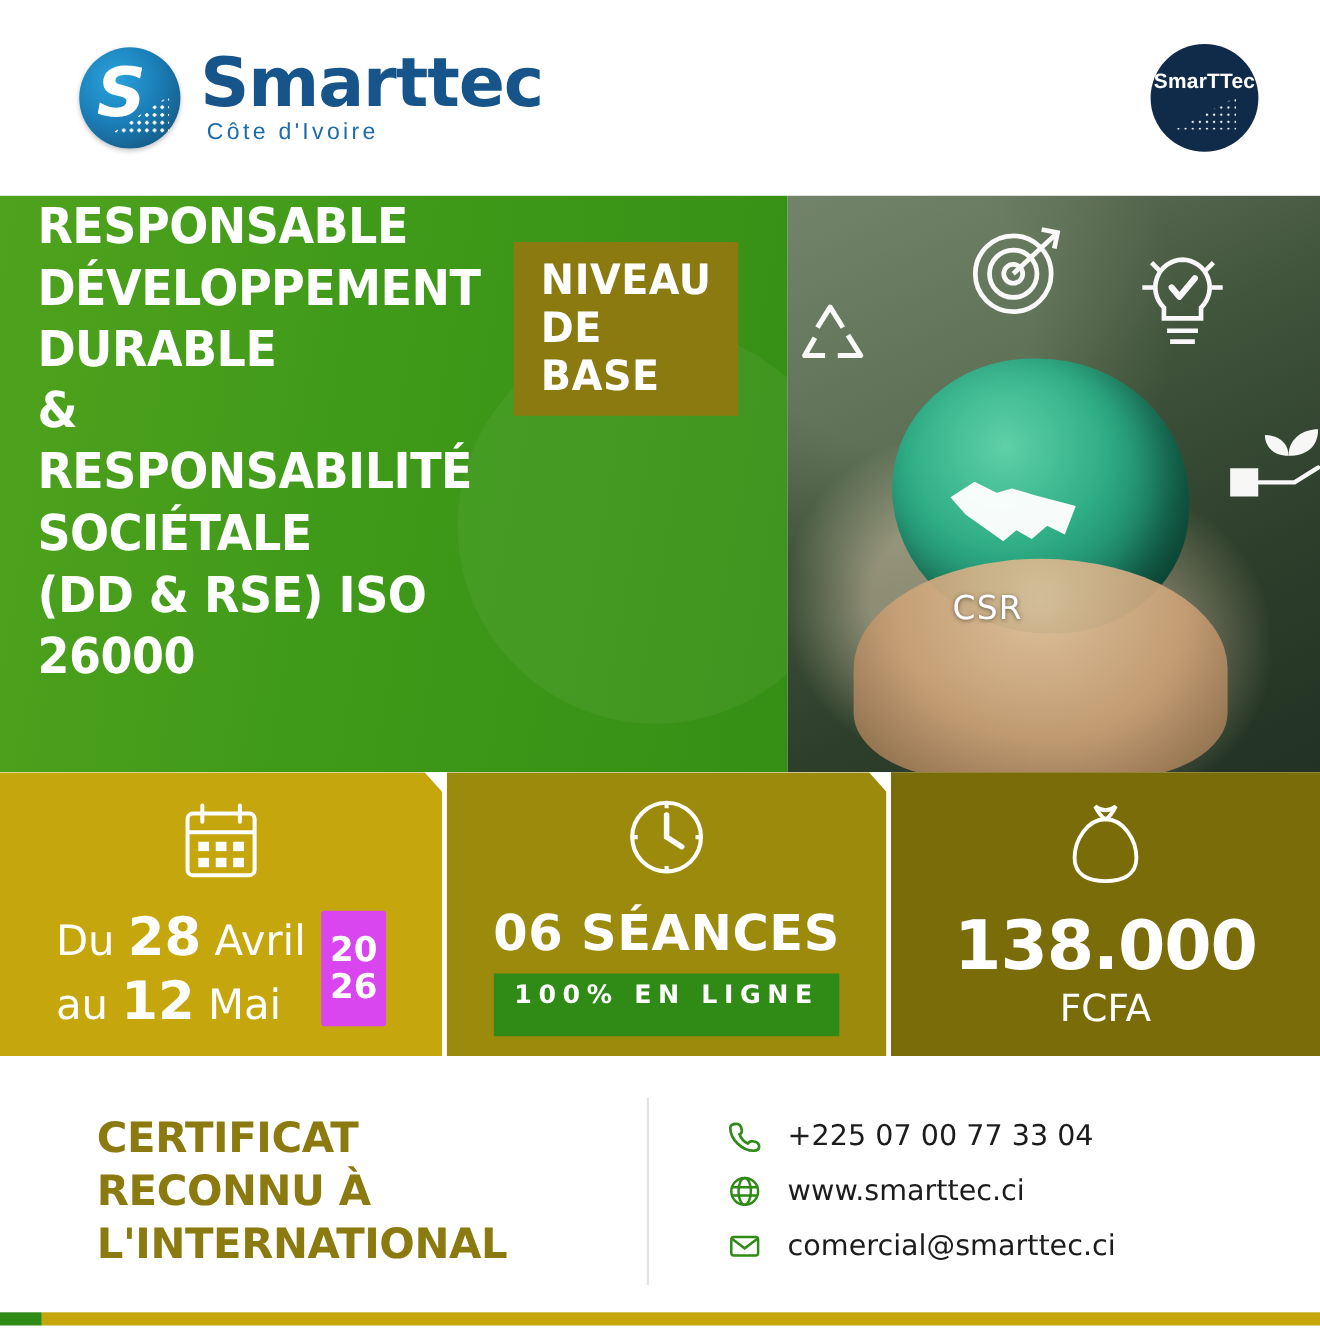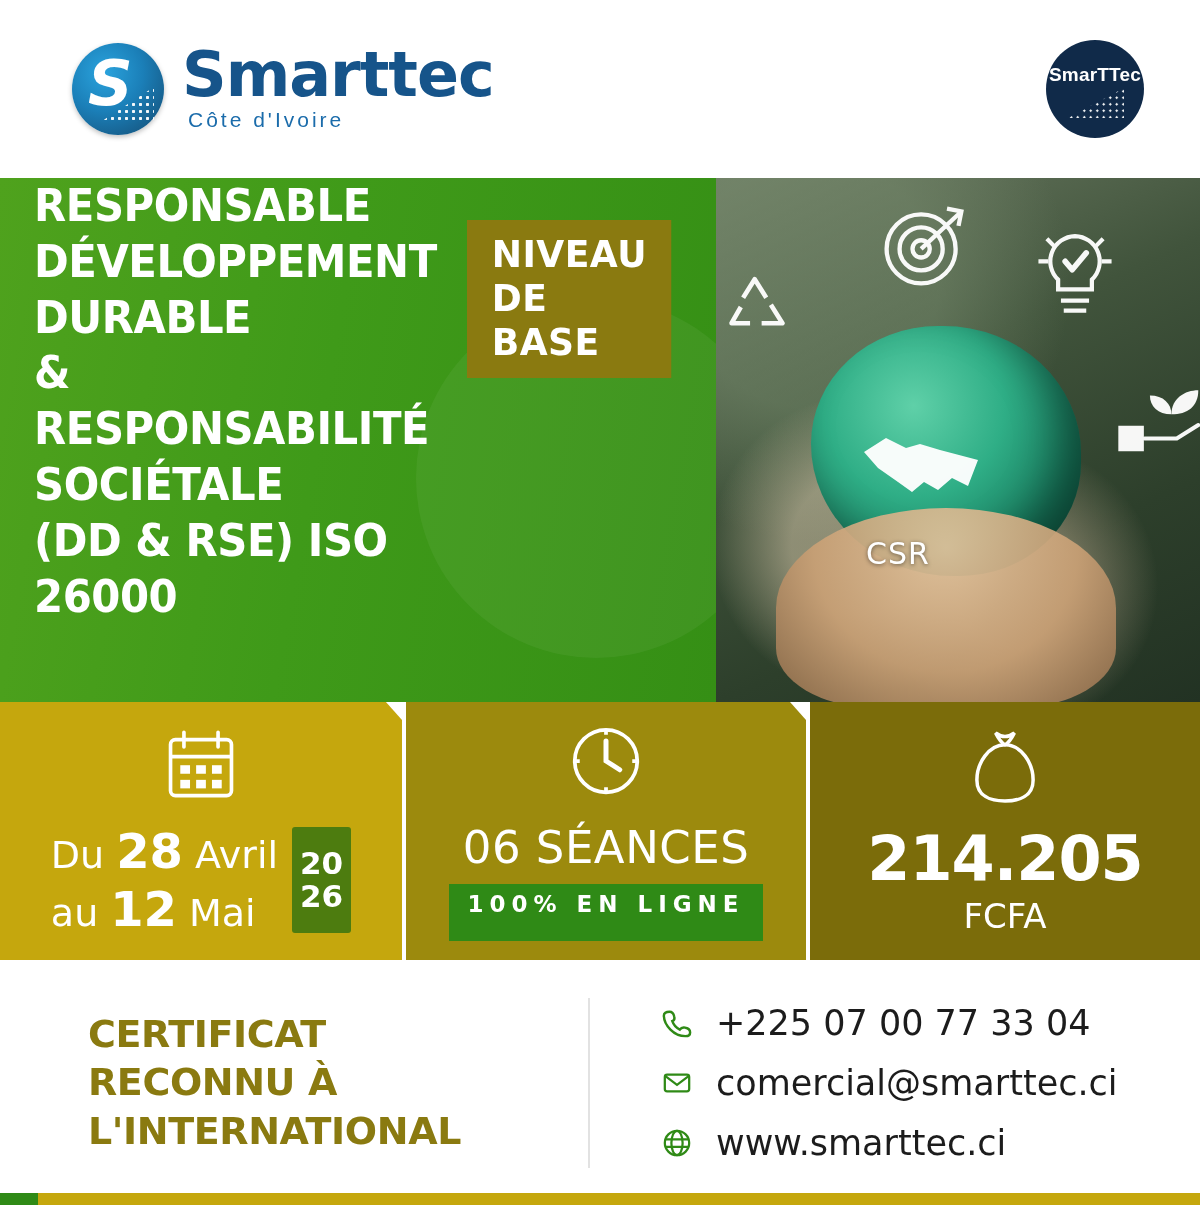--- a/index.html
+++ b/index.html
@@ -145,26 +145,26 @@
   .cell-price { flex: 1; background: #7b6c0a; margin-left: 4px; }
 
   .ic { color: #ffffff; margin-bottom: 16px; }
 
   .dates-row { display: flex; align-items: center; gap: 14px; color: #ffffff; }
   .dates-col { display: flex; flex-direction: column; gap: 2px; }
   .d-line { display: flex; align-items: baseline; gap: 12px; font-size: 38px; font-family: "DejaVu Sans", sans-serif; }
   .d-line .num { font-size: 48px; font-weight: 700; }
   .year-box {
     display: flex; flex-direction: column; align-items: flex-start; justify-content: center;
-    background: #4d7c0f; color: #ffffff; font-weight: 700;
+    background: #d946ef; color: #ffffff; font-weight: 700;
     font-size: 31px; line-height: 1.05; padding: 20px 8px; border-radius: 3px;
     font-family: "DejaVu Sans", sans-serif;
   }
   .sessions-title {
-    color: #ffffff; font-size: 45px; font-weight: 400; letter-spacing: .5px;
+    color: #ffffff; font-size: 45px; font-weight: 700; letter-spacing: .5px;
     font-family: "DejaVu Sans", sans-serif;
   }
   .sessions-sub {
     margin-top: 10px; background: #2f8a16; color: #ffffff;
     font-size: 23px; font-weight: 700; letter-spacing: 6px;
     padding: 7px 18px 24px;
     font-family: "DejaVu Sans", sans-serif;
   }
   .price-amount {
     color: #ffffff; font-size: 62px; font-weight: 700; letter-spacing: -1px;
@@ -176,21 +176,21 @@
   .footer { height: 245px; display: flex; align-items: center; padding-left: 88px; gap: 70px; position: relative; }
   .cert {
     color: #8a7a10; font-size: 38px; font-weight: 700; line-height: 1.28;
     text-transform: uppercase; font-family: "DejaVu Sans", sans-serif;
     letter-spacing: -.4px; width: 430px;
   }
   .divider { width: 2px; height: 170px; background: #e2e2e2; }
   .contacts { display: flex; flex-direction: column; gap: 20px; }
   .contact-row { display: flex; align-items: center; gap: 22px; }
   .contact-icon { width: 34px; color: #2f8a16; display: flex; align-items: center; justify-content: center; }
-  .contact-text { font-size: 35px; color: #1c1c1c; font-family: "DejaVu Sans", sans-serif; }
+  .contact-text { font-size: 26px; color: #1c1c1c; font-family: "DejaVu Sans", sans-serif; }
 
   .bottom-bar { position: absolute; left: 0; bottom: 0; width: 100%; height: 12px; display: flex; }
   .bb-green { width: 38px; background: #2f8a16; }
   .bb-yellow { flex: 1; background: #c5a70d; }
 </style>
 </head>
 <body>
 
 <div class="header">
   <div class="brand">
@@ -318,21 +318,21 @@
     <div class="sessions-sub">100% EN LIGNE</div>
   </div>
 
   <div class="info-cell cell-price">
     <div class="ic">
       <svg viewBox="0 0 64 70" width="76" height="82" fill="none" stroke="#fff" stroke-width="3">
         <path d="M24 6 q8 6 16 0 q-4 8 -8 10 q-4 -2 -8 -10z"></path>
         <path d="M32 16 c14 0 24 16 24 30 c0 14 -12 18 -24 18 c-12 0 -24 -4 -24 -18 c0 -14 10 -30 24 -30z"></path>
       </svg>
     </div>
-    <div class="price-amount">214.205</div>
+    <div class="price-amount">138.000</div>
     <div class="price-currency">FCFA</div>
   </div>
 </div>
 
 <div class="footer">
   <div class="cert">
     <div>CERTIFICAT</div>
     <div>RECONNU À</div>
     <div>L'INTERNATIONAL</div>
   </div>
@@ -340,39 +340,39 @@
   <div class="divider"></div>
 
   <div class="contacts">
     <div class="contact-row">
       <span class="contact-icon">
         <svg viewBox="0 0 32 32" width="30" height="30" fill="none" stroke="#2f8a16" stroke-width="2.6" stroke-linecap="round">
           <path d="M8 4 q4 0 5 5 q1 4 -2 5 q2 6 8 9 q2 -3 6 -2 q5 1 5 5 q0 4 -5 4 q-9 0 -16 -7 q-7 -7 -7 -15 q0 -4 6 -4z"></path>
         </svg>
       </span>
       <span class="contact-text">+225 07 00 77 33 04</span>
-    </div>
-    <div class="contact-row">
-      <span class="contact-icon">
-        <svg viewBox="0 0 32 32" width="30" height="30" fill="none" stroke="#2f8a16" stroke-width="2.4">
-          <rect x="3" y="7" width="26" height="18" rx="2.5"></rect>
-          <path d="M4 9 L16 18 L28 9"></path>
-        </svg>
-      </span>
-      <span class="contact-text">comercial@smarttec.ci</span>
     </div>
     <div class="contact-row">
       <span class="contact-icon">
         <svg viewBox="0 0 32 32" width="30" height="30" fill="none" stroke="#2f8a16" stroke-width="2.4">
           <circle cx="16" cy="16" r="13"></circle>
           <ellipse cx="16" cy="16" rx="6" ry="13"></ellipse>
           <path d="M3.5 12 h25 M3.5 20 h25"></path>
         </svg>
       </span>
       <span class="contact-text">www.smarttec.ci</span>
     </div>
+    <div class="contact-row">
+      <span class="contact-icon">
+        <svg viewBox="0 0 32 32" width="30" height="30" fill="none" stroke="#2f8a16" stroke-width="2.4">
+          <rect x="3" y="7" width="26" height="18" rx="2.5"></rect>
+          <path d="M4 9 L16 18 L28 9"></path>
+        </svg>
+      </span>
+      <span class="contact-text">comercial@smarttec.ci</span>
+    </div>
   </div>
 
   <div class="bottom-bar">
     <div class="bb-green"></div>
     <div class="bb-yellow"></div>
   </div>
 </div>
 
 </body></html>

